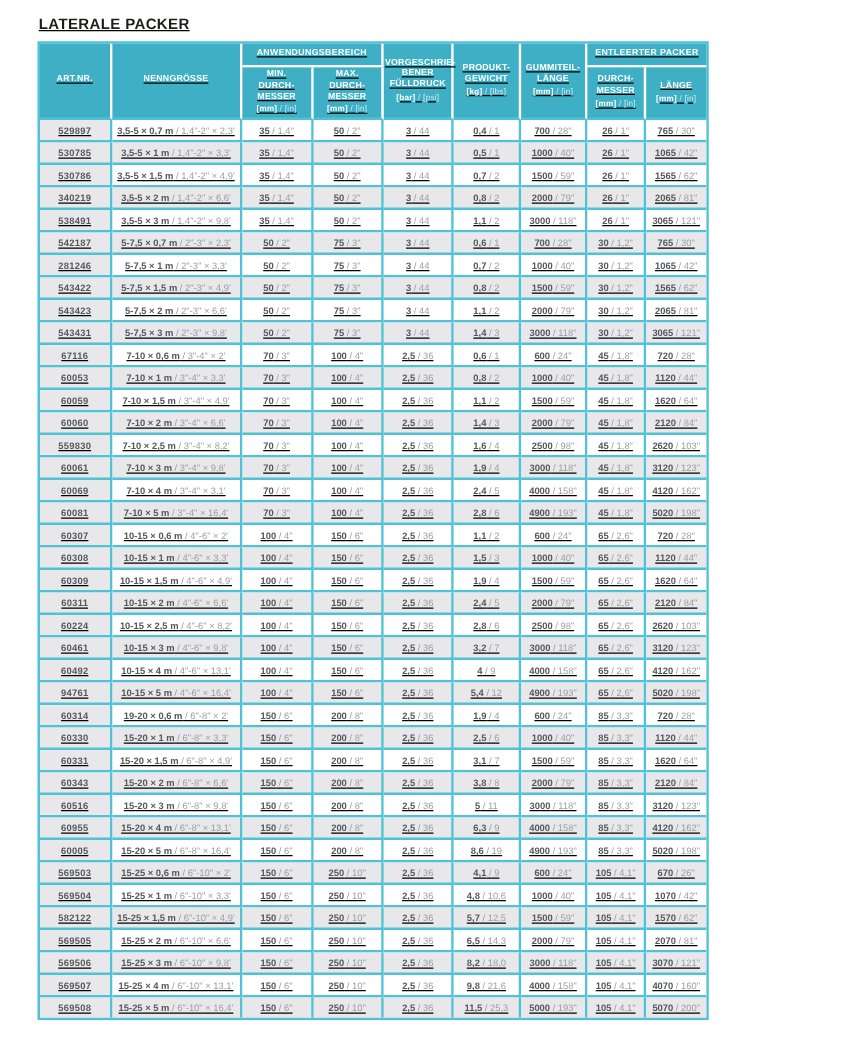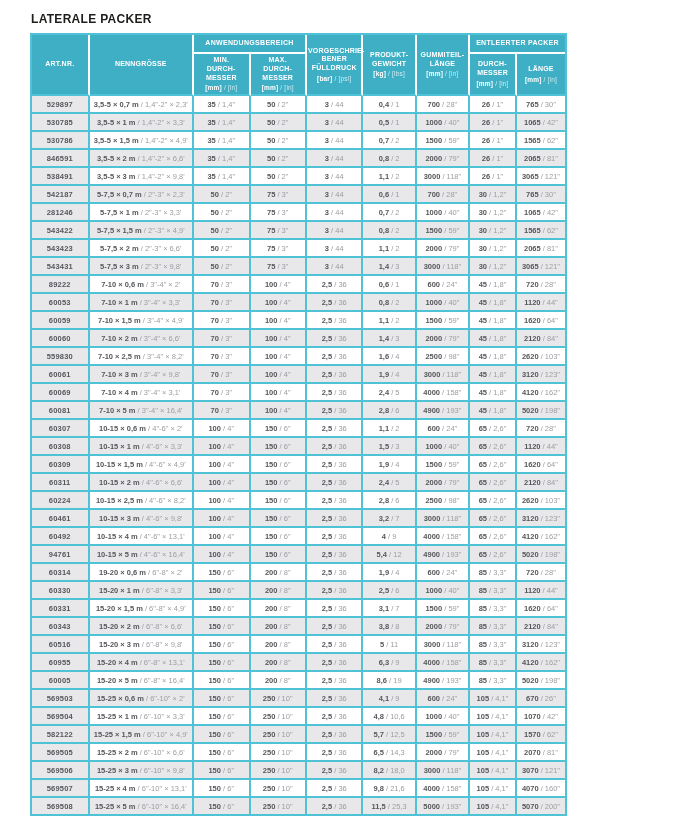--- a/index.html
+++ b/index.html
@@ -1,21 +1,21 @@
 <!DOCTYPE html>
 <html><head>
 <meta charset="utf-8">
 <style>
   html,body{margin:0;padding:0;}
   body{
     width:692px;height:832px;background:#ffffff;
     font-family:"Liberation Sans","DejaVu Sans",sans-serif;
     -webkit-font-smoothing:antialiased;
   }
-  .page{padding:12px 0 12px 30px;}
+  .page{padding:12px 0 12px 30px;text-decoration:underline;}
   .title{
     font-size:12px;font-weight:bold;color:#1d1d1b;
     letter-spacing:.3px;margin:0 0 7px 1px;
   }
   table.spec{
     border-collapse:separate;border-spacing:0;table-layout:fixed;
     width:537px;border:2px solid #4fc3d5;
   }
   
   thead th{
@@ -144,21 +144,21 @@
           <td><span class="m">3,5-5 × 1,5 m</span><span class="i"> / 1,4"-2" × 4,9'</span></td>
           <td><span class="m">35</span><span class="i"> / 1,4"</span></td>
           <td><span class="m">50</span><span class="i"> / 2"</span></td>
           <td><span class="m">3</span><span class="i"> / 44</span></td>
           <td><span class="m">0,7</span><span class="i"> / 2</span></td>
           <td><span class="m">1500</span><span class="i"> / 59"</span></td>
           <td><span class="m">26</span><span class="i"> / 1"</span></td>
           <td><span class="m">1565</span><span class="i"> / 62"</span></td>
         </tr>
         <tr class="alt">
-          <td class="artnr">846591</td>
+          <td class="artnr">340219</td>
           <td><span class="m">3,5-5 × 2 m</span><span class="i"> / 1,4"-2" × 6,6'</span></td>
           <td><span class="m">35</span><span class="i"> / 1,4"</span></td>
           <td><span class="m">50</span><span class="i"> / 2"</span></td>
           <td><span class="m">3</span><span class="i"> / 44</span></td>
           <td><span class="m">0,8</span><span class="i"> / 2</span></td>
           <td><span class="m">2000</span><span class="i"> / 79"</span></td>
           <td><span class="m">26</span><span class="i"> / 1"</span></td>
           <td><span class="m">2065</span><span class="i"> / 81"</span></td>
         </tr>
         <tr>
@@ -221,21 +221,21 @@
           <td><span class="m">5-7,5 × 3 m</span><span class="i"> / 2"-3" × 9,8'</span></td>
           <td><span class="m">50</span><span class="i"> / 2"</span></td>
           <td><span class="m">75</span><span class="i"> / 3"</span></td>
           <td><span class="m">3</span><span class="i"> / 44</span></td>
           <td><span class="m">1,4</span><span class="i"> / 3</span></td>
           <td><span class="m">3000</span><span class="i"> / 118"</span></td>
           <td><span class="m">30</span><span class="i"> / 1,2"</span></td>
           <td><span class="m">3065</span><span class="i"> / 121"</span></td>
         </tr>
         <tr>
-          <td class="artnr">89222</td>
+          <td class="artnr">67116</td>
           <td><span class="m">7-10 × 0,6 m</span><span class="i"> / 3"-4" × 2'</span></td>
           <td><span class="m">70</span><span class="i"> / 3"</span></td>
           <td><span class="m">100</span><span class="i"> / 4"</span></td>
           <td><span class="m">2,5</span><span class="i"> / 36</span></td>
           <td><span class="m">0,6</span><span class="i"> / 1</span></td>
           <td><span class="m">600</span><span class="i"> / 24"</span></td>
           <td><span class="m">45</span><span class="i"> / 1,8"</span></td>
           <td><span class="m">720</span><span class="i"> / 28"</span></td>
         </tr>
         <tr class="alt">

